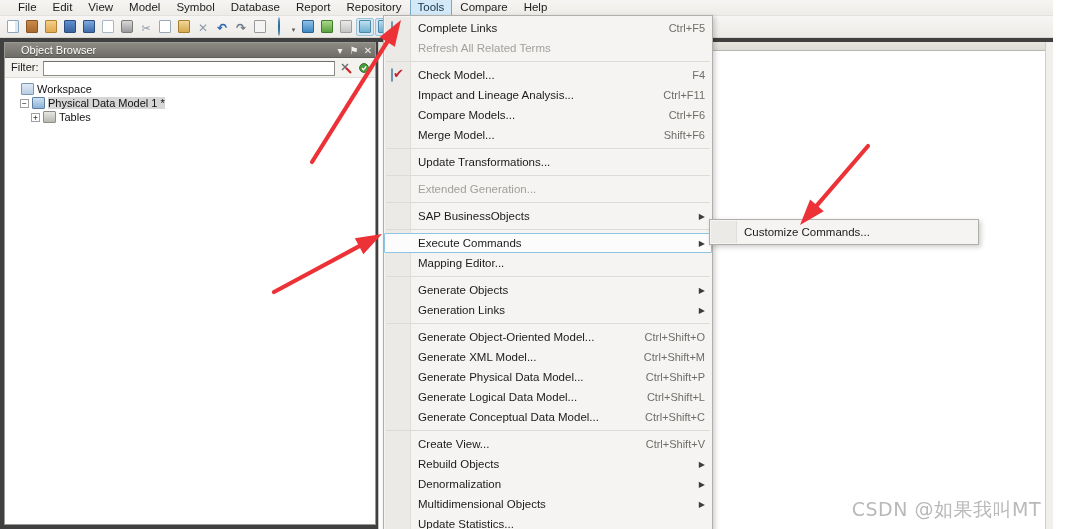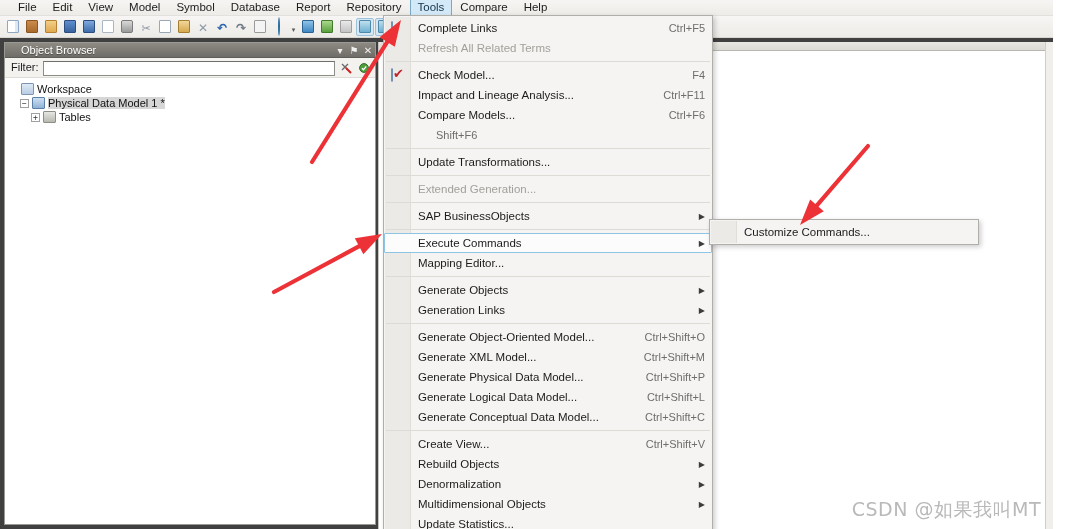--- a/index.html
+++ b/index.html
@@ -420,20 +420,21 @@
       </div>
       <div class="mitem">
         <span class="label">Impact and Lineage Analysis...</span>
         <span class="accel">Ctrl+F11</span>
       </div>
       <div class="mitem">
         <span class="label">Compare Models...</span>
         <span class="accel">Ctrl+F6</span>
       </div>
       <div class="mitem">
+        <span class="label">Merge Model...</span>
         <span class="accel">Shift+F6</span>
       </div>
       <div class="msep"></div>
       <div class="mitem">
         <span class="label">Update Transformations...</span>
       </div>
       <div class="msep"></div>
       <div class="mitem disabled">
         <span class="label">Extended Generation...</span>
       </div>

